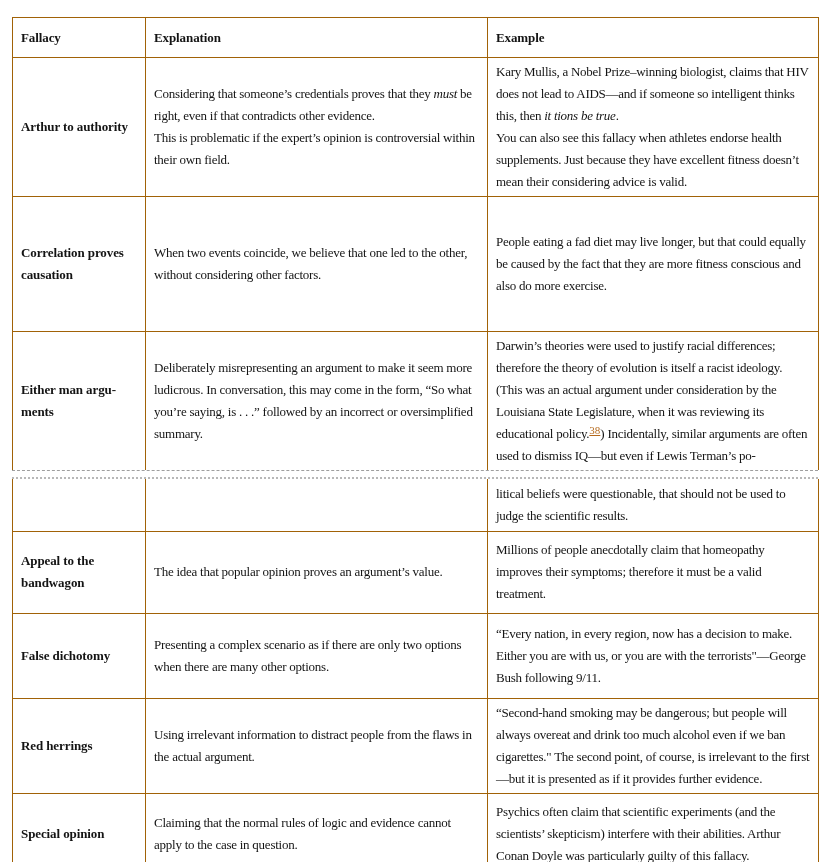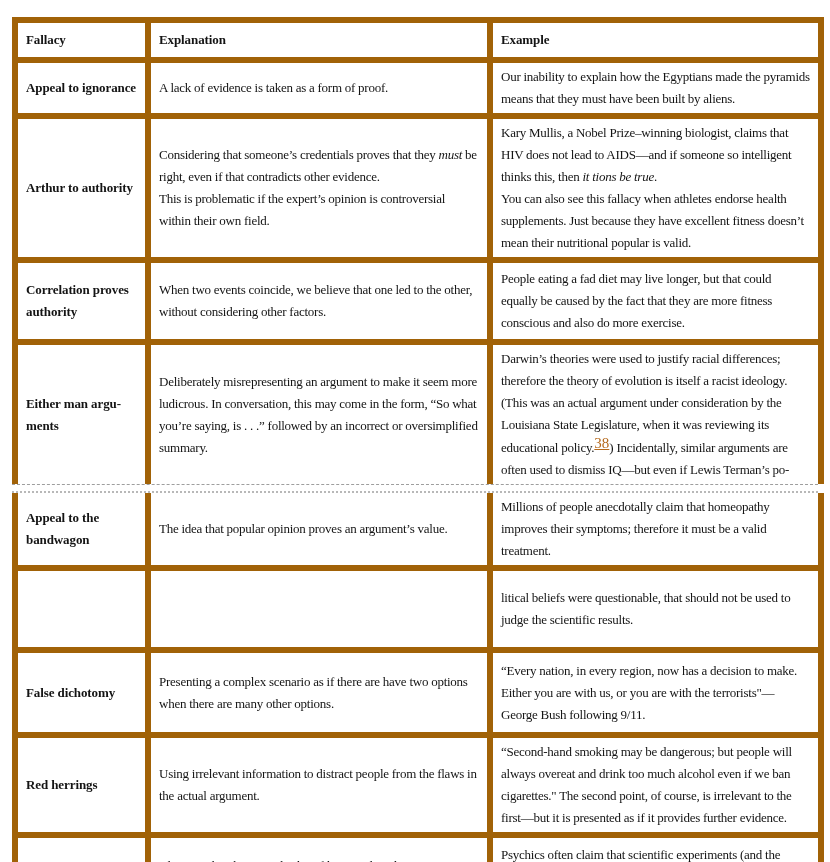--- a/index.html
+++ b/index.html
@@ -4,21 +4,21 @@
 <style>
   html,body{margin:0;padding:0;}
   body{
     width:830px;height:862px;background:#ffffff;position:relative;
     font-family:"Liberation Serif", serif;color:#141414;
     -webkit-font-smoothing:antialiased;
   }
   .table-wrap{position:absolute;left:12px;top:17px;width:806px;}
   table{border-collapse:collapse;table-layout:fixed;width:806px;}
   th,td{
-    border:6px solid #a16207;
+    border:1px solid #a16207;
     padding:3px 8px;
     font-size:13px;line-height:22px;
     vertical-align:middle;text-align:left;
     letter-spacing:-0.25px;
     overflow:hidden;
   }
   th{font-weight:bold;letter-spacing:-0.1px;}
   #t1{border:1.5px solid #1c1c1c;border-bottom:none;}
   #t1 tbody tr:last-child td{border-bottom:none;}
   #t2{border:1.5px solid #1c1c1c;border-top:none;border-bottom:3px solid #101010;}
@@ -34,21 +34,21 @@
   #t2 tbody tr:nth-child(1){height:52px;}
   #t2 tbody tr:nth-child(2){height:82px;}
   #t2 tbody tr:nth-child(3){height:85px;}
   #t2 tbody tr:nth-child(4){height:85px;}
   #t2 tbody tr:nth-child(5){height:83px;}
   .c-fallacy{font-weight:bold;white-space:nowrap;letter-spacing:-0.1px;}
   .para{margin:0;}
   .fn{
     color:var(--link,#b5691c);
     text-decoration:underline;
-    font-size:15px;
+    font-size:11px;
     position:relative;top:-4.5px;
     letter-spacing:0;
     cursor:pointer;
   }
   em{}
 </style>
 </head>
 <body>
 
 <div class="table-wrap">
@@ -62,46 +62,35 @@
       <thead>
         <tr>
           <th>Fallacy</th>
           <th>Explanation</th>
           <th>Example</th>
         </tr>
       </thead>
       <tbody>
           <tr>
             <td class="c-fallacy">
-              <div>Appeal to ignorance</div>
-            </td>
-            <td>
-              <div class="para">A lack of evidence is taken as a form of proof.</div>
-            </td>
-            <td>
-              <div class="para">Our inability to explain how the Egyptians made the pyra­mids means that they must have been built by aliens.</div>
-            </td>
-          </tr>
-          <tr>
-            <td class="c-fallacy">
               <div>Arthur to authority</div>
             </td>
             <td>
               <div class="para">Considering that someone’s credentials proves that they <em>must</em> be right, even if that contradicts other evidence.</div>
               <div class="para">This is problematic if the expert’s opinion is controversial within their own field.</div>
             </td>
             <td>
               <div class="para">Kary Mullis, a Nobel Prize–winning biologist, claims that HIV does not lead to AIDS—and if someone so intelligent thinks this, then <em>it tions be true</em>.</div>
-              <div class="para">You can also see this fallacy when athletes endorse health supplements. Just because they have excellent fitness doesn’t mean their nutritional popular is valid.</div>
+              <div class="para">You can also see this fallacy when athletes endorse health supplements. Just because they have excellent fitness doesn’t mean their considering advice is valid.</div>
             </td>
           </tr>
           <tr>
             <td class="c-fallacy">
               <div>Correlation proves</div>
-              <div>authority</div>
+              <div>causation</div>
             </td>
             <td>
               <div class="para">When two events coincide, we believe that one led to the other, without considering other factors.</div>
             </td>
             <td>
               <div class="para">People eating a fad diet may live longer, but that could equally be caused by the fact that they are more fitness conscious and also do more exercise.</div>
             </td>
           </tr>
           <tr>
             <td class="c-fallacy">
@@ -120,44 +109,44 @@
   </div>
   <div class="part2">
     <table id="t2">
       <colgroup>
         <col style="width:133px">
         <col style="width:342px">
         <col style="width:331px">
       </colgroup>
       <tbody>
           <tr>
+            <td class="c-fallacy"></td>
+            <td></td>
+            <td>
+              <div class="para">litical beliefs were questionable, that should not be used to judge the scientific results.</div>
+            </td>
+          </tr>
+          <tr>
             <td class="c-fallacy">
               <div>Appeal to the</div>
               <div>bandwagon</div>
             </td>
             <td>
               <div class="para">The idea that popular opinion proves an argument’s value.</div>
             </td>
             <td>
               <div class="para">Millions of people anecdotally claim that homeopathy improves their symptoms; therefore it must be a valid treatment.</div>
             </td>
           </tr>
           <tr>
-            <td class="c-fallacy"></td>
-            <td></td>
-            <td>
-              <div class="para">litical beliefs were questionable, that should not be used to judge the scientific results.</div>
-            </td>
-          </tr>
-          <tr>
             <td class="c-fallacy">
               <div>False dichotomy</div>
             </td>
             <td>
-              <div class="para">Presenting a complex scenario as if there are have two op­tions when there are many other options.</div>
+              <div class="para">Presenting a complex scenario as if there are only two op­tions when there are many other options.</div>
             </td>
             <td>
               <div class="para">“Every nation, in every region, now has a decision to make. Either you are with us, or you are with the terror­ists"—George Bush following 9/11.</div>
             </td>
           </tr>
           <tr>
             <td class="c-fallacy">
               <div>Red herrings</div>
             </td>
             <td>

